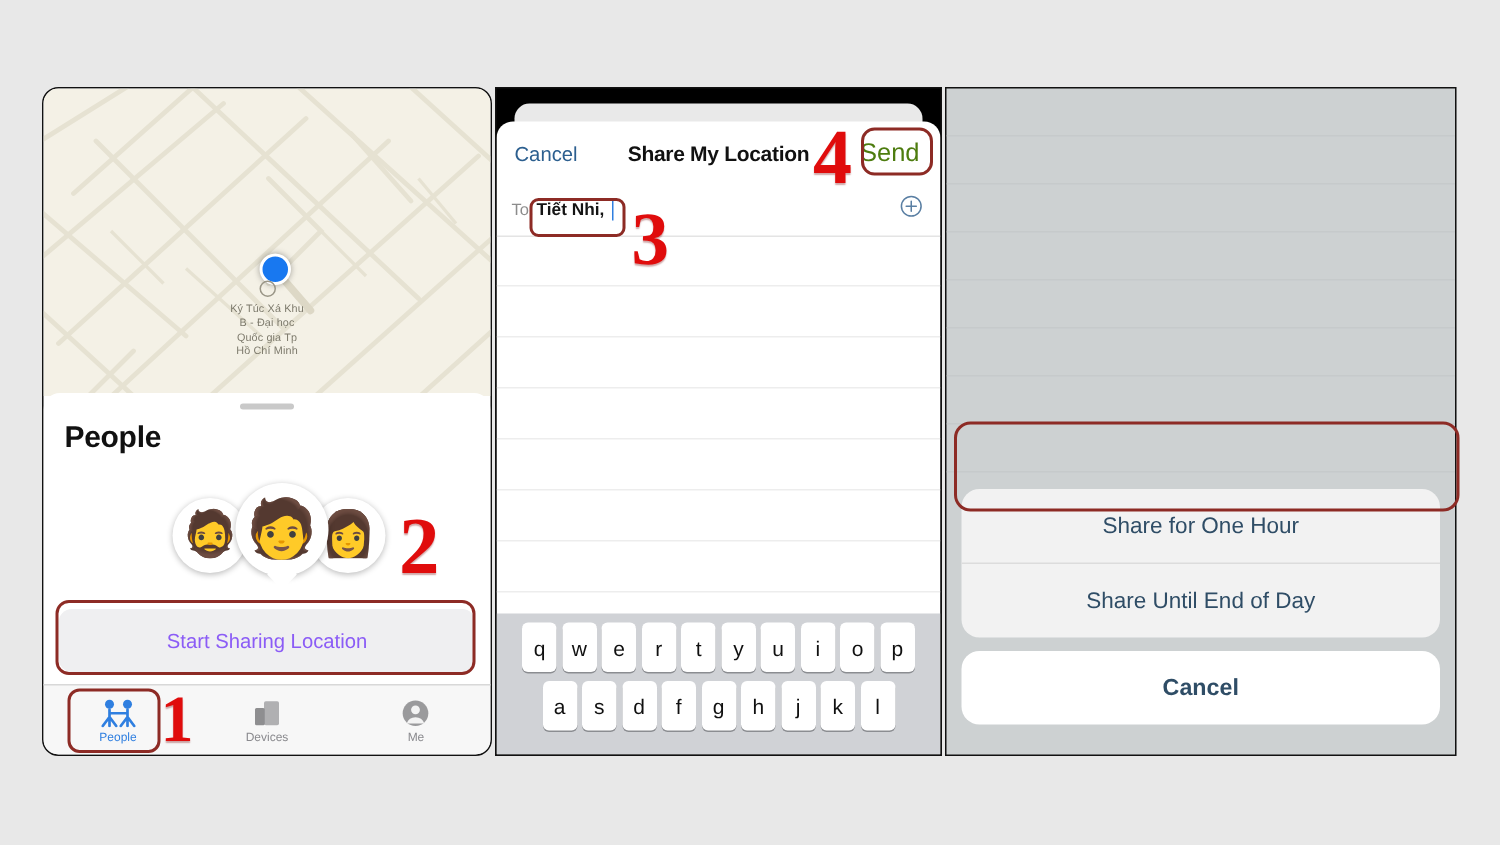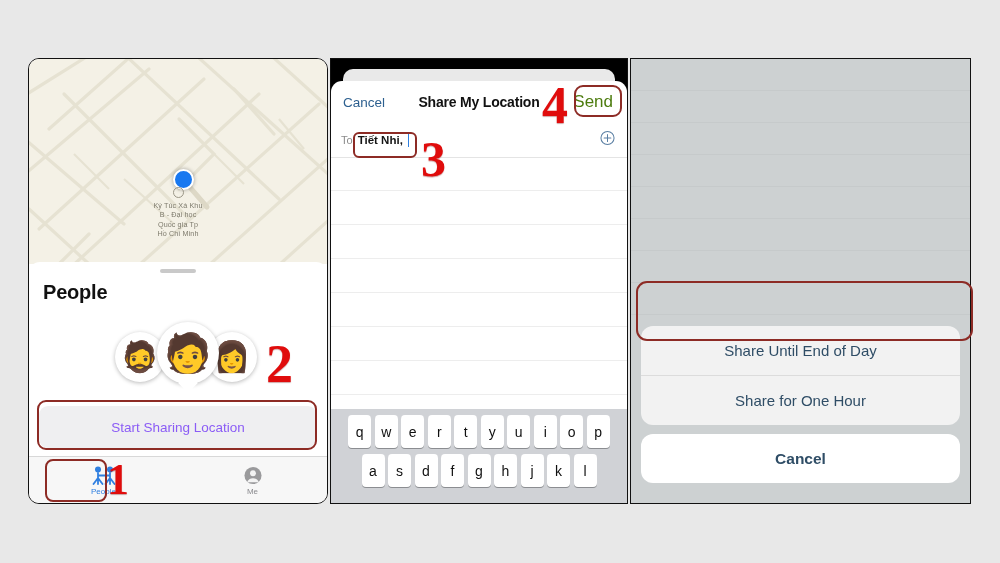--- a/index.html
+++ b/index.html
@@ -181,20 +181,29 @@
             <circle cx="19" cy="3.5" r="3" fill="#2f7fe0"></circle>
             <path d="M7 7 L7 18 M2.5 18 L7 12 L11.5 18" stroke="#2f7fe0" stroke-width="1.8" fill="none" stroke-linecap="round"></path>
             <path d="M19 7 L19 18 M14.5 18 L19 12 L23.5 18" stroke="#2f7fe0" stroke-width="1.8" fill="none" stroke-linecap="round"></path>
             <path d="M7 9.5 L19 9.5" stroke="#2f7fe0" stroke-width="1.8"></path>
           </svg>
         </span>
         <span class="tab-label">People</span>
       </div>
       <div class="tab">
         <span class="tab-ico">
+          <svg width="22" height="19" viewBox="0 0 22 19">
+            <rect x="9" y="1.5" width="10" height="16" rx="1.2" fill="#b0b0b2"></rect>
+            <rect x="3" y="6" width="6.5" height="11.5" rx="1" fill="#8e8e90"></rect>
+          </svg>
+        </span>
+        <span class="tab-label">Devices</span>
+      </div>
+      <div class="tab">
+        <span class="tab-ico">
           <svg width="20" height="19" viewBox="0 0 20 20">
             <circle cx="10" cy="10" r="9" fill="#9a9a9c"></circle>
             <circle cx="10" cy="7.6" r="3.1" fill="#f3f3f3"></circle>
             <path d="M3.8 17.2a6.6 6.6 0 0 1 12.4 0z" fill="#f3f3f3"></path>
           </svg>
         </span>
         <span class="tab-label">Me</span>
       </div>
     </div>
   </div>
@@ -265,22 +274,22 @@
       <div class="dim-line"></div>
       <div class="dim-line"></div>
       <div class="dim-line"></div>
       <div class="dim-line"></div>
       <div class="dim-line"></div>
       <div class="dim-line"></div>
       <div class="dim-line"></div>
     </div>
 
     <div class="sheet-group">
+      <div class="as-item">Share for One Hour</div>
       <div class="as-item">Share Until End of Day</div>
-      <div class="as-item">Share for One Hour</div>
     </div>
     <div class="as-cancel">Cancel</div>
   </div>
 
   <div class="hl" style="left:37px;top:400px;width:280px;height:50px;"></div>
   <div class="hl" style="left:45px;top:459px;width:62px;height:43px;border-radius:8px;"></div>
   <div class="hl" style="left:353px;top:132px;width:64px;height:26px;border-radius:6px;"></div>
   <div class="hl" style="left:574px;top:85px;width:48px;height:32px;border-radius:9px;"></div>
   <div class="hl" style="left:636px;top:281px;width:337px;height:60px;border-radius:11px;"></div>
 

